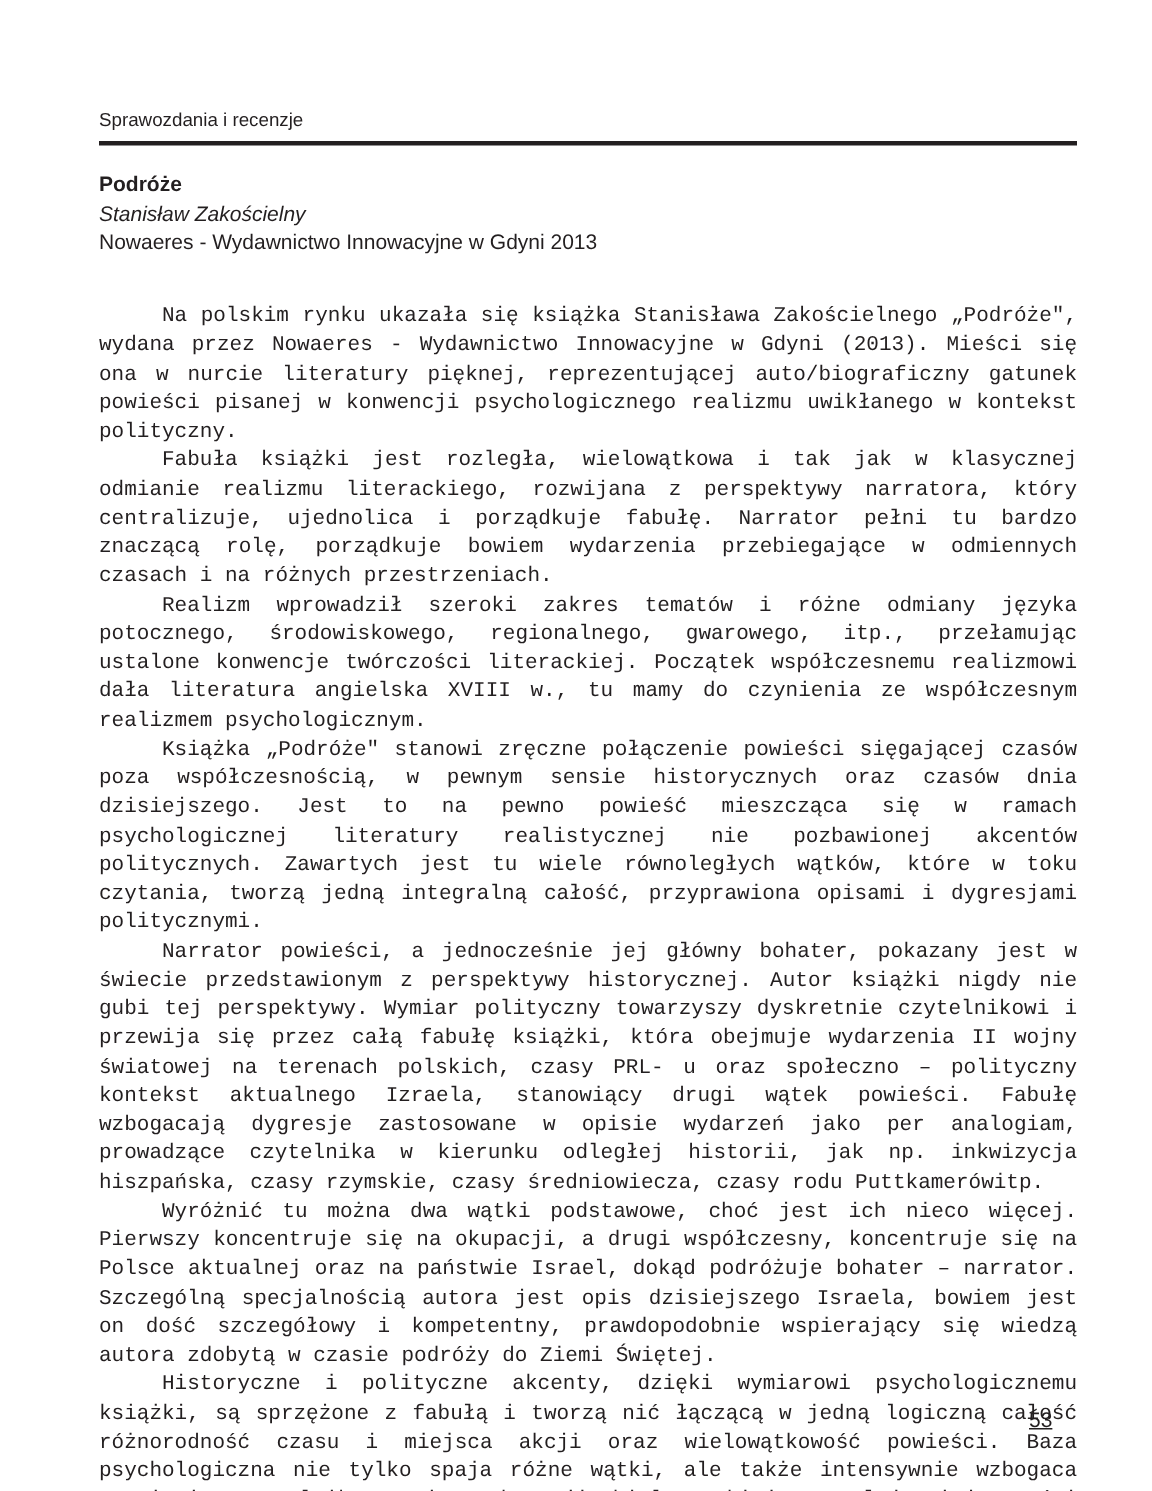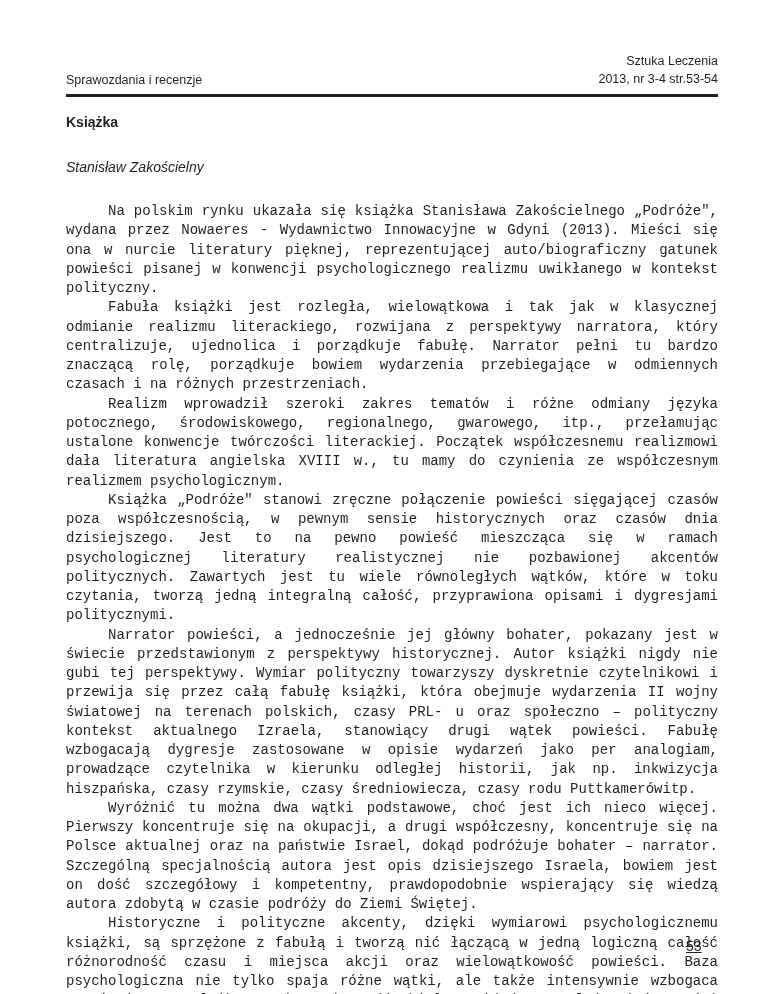--- a/index.html
+++ b/index.html
@@ -41,21 +41,21 @@
     }
     .book-info {
       position: absolute;
       left: 66px;
       top: 113px;
       width: 652px;
       font-size: 14px;
       line-height: 19.5px;
     }
     .book-title { font-weight: bold; }
-    .book-author { font-style: italic; margin-top: 25px; }
+    .book-author { font-style: italic; }
     .body-text {
       position: absolute;
       left: 66px;
       top: 202px;
       width: 652px;
       font-size: 14px;
       line-height: 19.25px;
       text-align: justify;
       hyphens: manual;
     }
@@ -71,29 +71,26 @@
       font-size: 14px;
       line-height: 16px;
       text-decoration: underline;
     }
   </style>
 </head>
 <body>
 
 <div class="page-header">
   <div class="header-left">Sprawozdania i recenzje</div>
-  <div class="header-right">
-    <div>Sztuka Leczenia</div>
-    <div>2013, nr 3-4 str.53-54</div>
-  </div>
 </div>
 
 <div class="book-info">
-  <div class="book-title">Książka</div>
+  <div class="book-title">Podróże</div>
   <div class="book-author">Stanisław Zakościelny</div>
+  <div class="book-publisher">Nowaeres - Wydawnictwo Innowacyjne w Gdyni 2013</div>
 </div>
 
 <div class="body-text">
   <p>Na polskim rynku ukazała się książka Stanisława Zakościelnego „Podróże", wydana przez Nowaeres - Wydawnictwo Innowacyjne w Gdyni (2013). Mieści się ona w nurcie literatury pięknej, reprezentującej auto/biograficzny gatunek powieści pisanej w konwencji psychologicz­nego realizmu uwikłanego w kontekst polityczny.</p>
   <p>Fabuła książki jest rozległa, wielowątkowa i tak jak w klasycznej odmianie realizmu lite­rackiego, rozwijana z perspektywy narratora, który centralizuje, ujednolica i porządkuje fabułę. Narrator pełni tu bardzo znaczącą rolę, porządkuje bowiem wydarzenia przebiegające w od­miennych czasach i na różnych przestrzeniach.</p>
   <p>Realizm wprowadził szeroki zakres tematów i różne odmiany języka potocznego, śro­dowiskowego, regionalnego, gwarowego, itp., przełamując ustalone konwencje twórczości literackiej. Początek współczesnemu realizmowi dała literatura angielska XVIII w., tu mamy do czynienia ze współczesnym realizmem psychologicznym.</p>
   <p>Książka „Podróże" stanowi zręczne połączenie powieści sięgającej czasów poza współ­czesnością, w pewnym sensie historycznych oraz czasów dnia dzisiejszego. Jest to na pewno powieść mieszcząca się w ramach psychologicznej literatury realistycznej nie pozbawionej akcentów politycznych. Zawartych jest tu wiele równoległych wątków, które w toku czytania, tworzą jedną integralną całość, przyprawiona opisami i dygresjami politycznymi.</p>
   <p>Narrator powieści, a jednocześnie jej główny bohater, pokazany jest w świecie przed­stawionym z perspektywy historycznej. Autor książki nigdy nie gubi tej perspektywy. Wymiar polityczny towarzyszy dyskretnie czytelnikowi i przewija się przez całą fabułę książki, która obejmuje wydarzenia II wojny światowej na terenach polskich, czasy PRL- u oraz społeczno – polityczny kontekst aktualnego Izraela, stanowiący drugi wątek powieści. Fabułę wzbogacają dygresje zastosowane w opisie wydarzeń jako per analogiam, prowadzące czytelnika w kierun­ku odległej historii, jak np. inkwizycja hiszpańska, czasy rzymskie, czasy średniowiecza, czasy rodu Puttkamerówitp.</p>
   <p>Wyróżnić tu można dwa wątki podstawowe, choć jest ich nieco więcej. Pierwszy kon­centruje się na okupacji, a drugi współczesny, koncentruje się na Polsce aktualnej oraz na państwie Israel, dokąd podróżuje bohater – narrator. Szczególną specjalnością autora jest opis dzisiejszego Israela,  bowiem jest on dość szczegółowy i kompetentny, prawdopodobnie wspie­rający się wiedzą autora zdobytą w czasie  podróży do Ziemi Świętej.</p>
   <p>Historyczne i polityczne akcenty, dzięki wymiarowi psychologicznemu książki, są sprzę­żone z fabułą i tworzą nić łączącą w jedną logiczną całość różnorodność czasu i miejsca akcji oraz wielowątkowość powieści. Baza psychologiczna nie tylko spaja różne wątki, ale także intensywnie wzbogaca przeżycia czytelnika. Opisy okupacji hitlerowskiej w małej miejscowo­ści zamieszkałej przez bohatera, są tak poruszające, że trudno nieraz je czytać. Pełnią one ponadto rolę poznawczą, przygotowującą do wątku przebiegającego w dzisiejszej Polsce</p>

